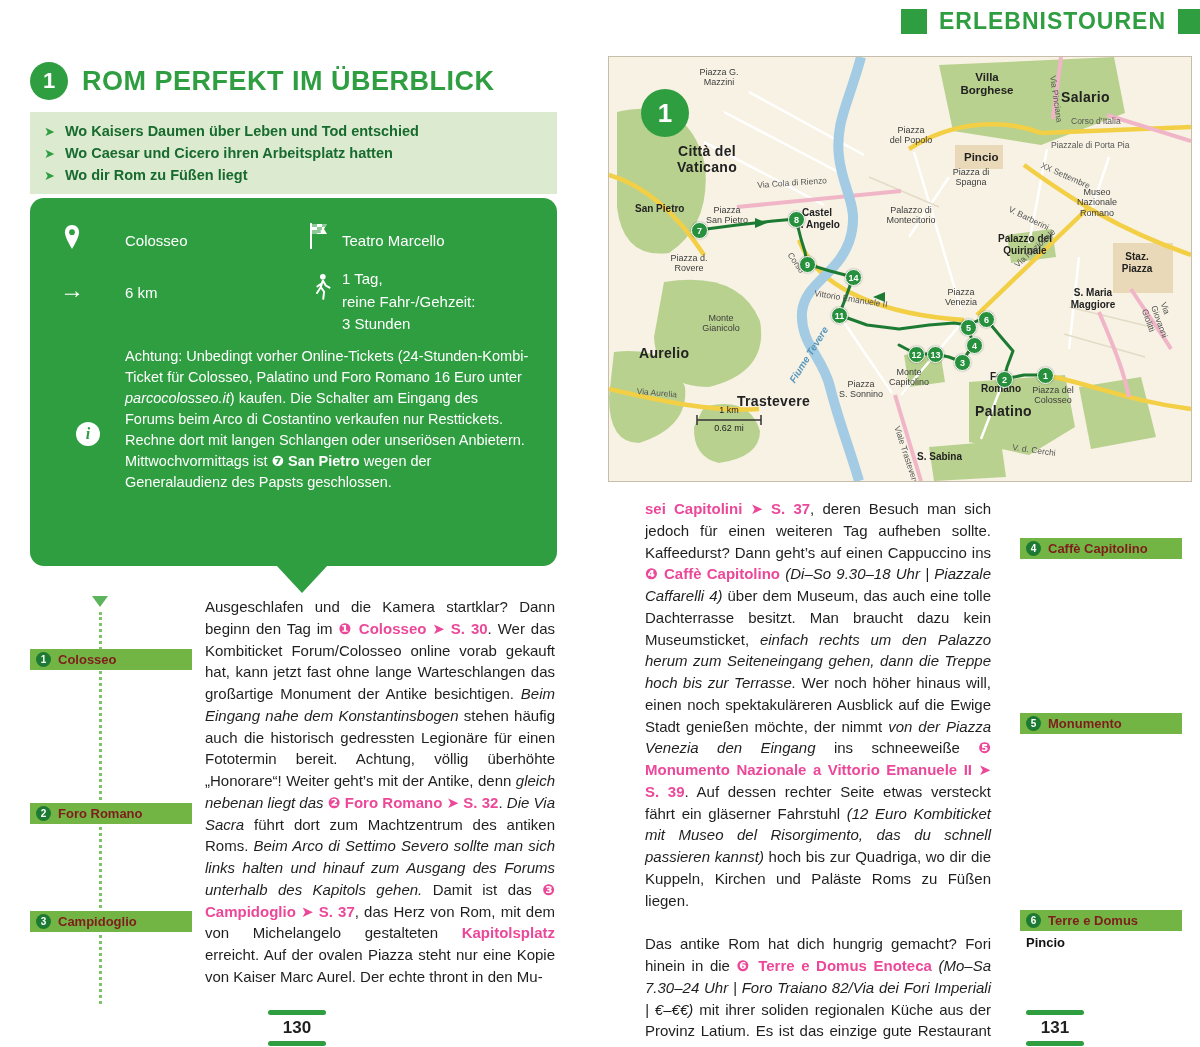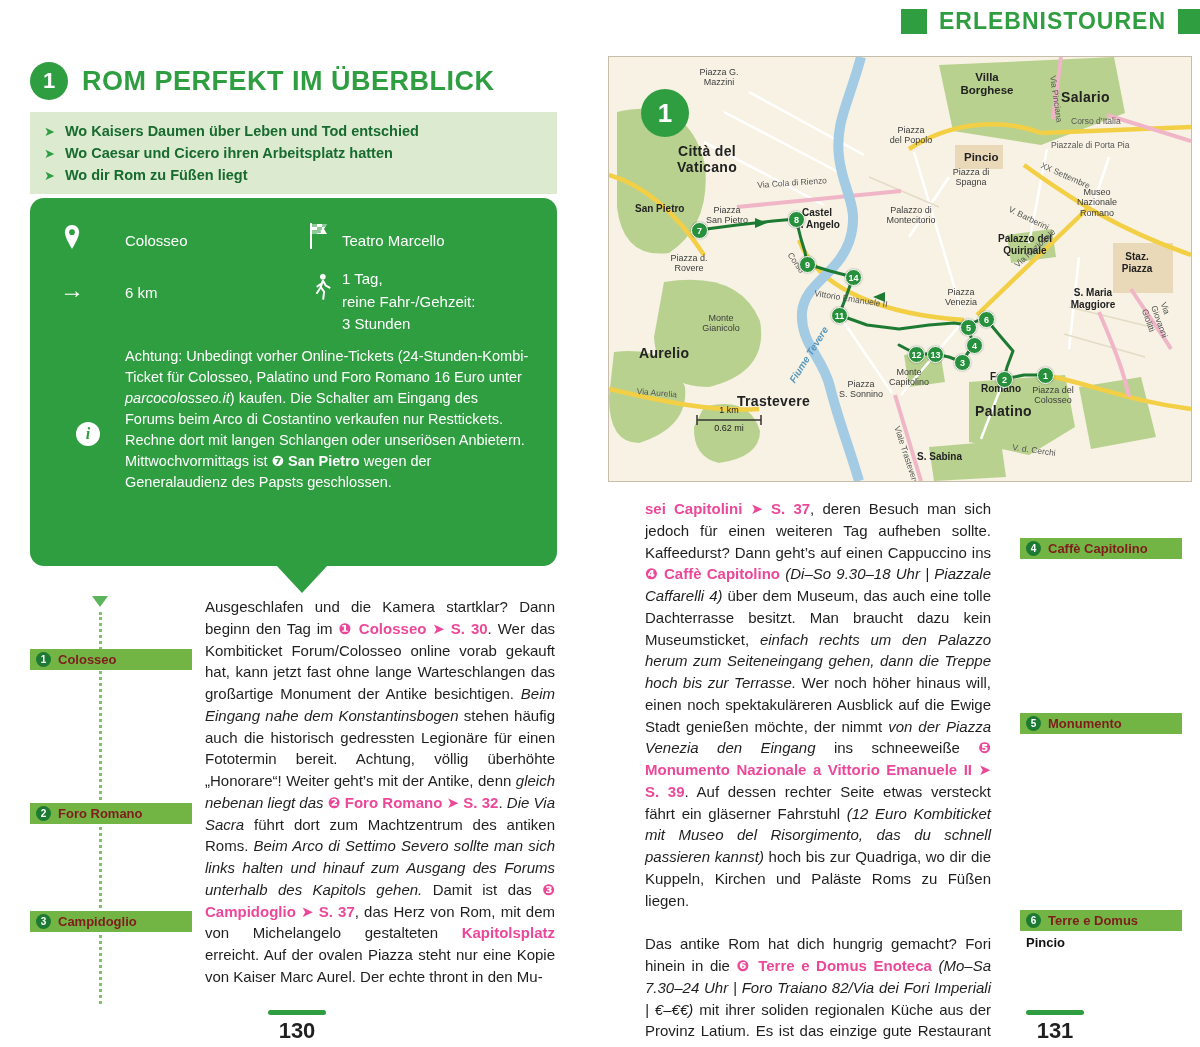--- a/index.html
+++ b/index.html
@@ -54,21 +54,21 @@
   .article-right .body-p + .body-p{margin-top:22px;}
 
   
   .mnote{position:absolute;left:1020px;width:162px;}
   .mnote-bar{height:21px;background:#72b544;display:flex;align-items:center;gap:7px;padding-left:6px;box-sizing:border-box;}
   .mnote-rest{margin-top:3px;font-size:13px;font-weight:700;color:#111;line-height:1.35;white-space:pre-line;padding-left:6px;}
 
   
   .pageno{position:absolute;width:58px;text-align:center;top:1008px;}
   .pagebar{height:5px;background:#2f9e41;border-radius:2.5px;margin:2px 0;}
-  .pageno-text{font-size:22px;font-weight:700;padding:1px 0;}
+  .pageno-text{font-size:17px;font-weight:700;padding:1px 0;}
 
   
   .map{position:absolute;left:608px;top:56px;width:582px;height:424px;background:#f7f2e4;border:1px solid #c6beab;overflow:hidden;}
   .map svg{position:absolute;left:0;top:0;}
   .map-badge{position:absolute;left:32px;top:32px;width:48px;height:48px;border-radius:50%;background:#2f9e41;color:#fff;font-size:26px;font-weight:700;display:flex;align-items:center;justify-content:center;z-index:5;}
   .ml{position:absolute;line-height:1.15;white-space:pre-line;color:#3c3c3c;z-index:3;}
   .ml.c{transform:translateX(-50%);text-align:center;}
   .ml.sm{font-size:9px;}
   .ml.b{font-size:10px;font-weight:700;color:#222;}
   .ml.md{font-size:11.5px;font-weight:700;color:#222;}

